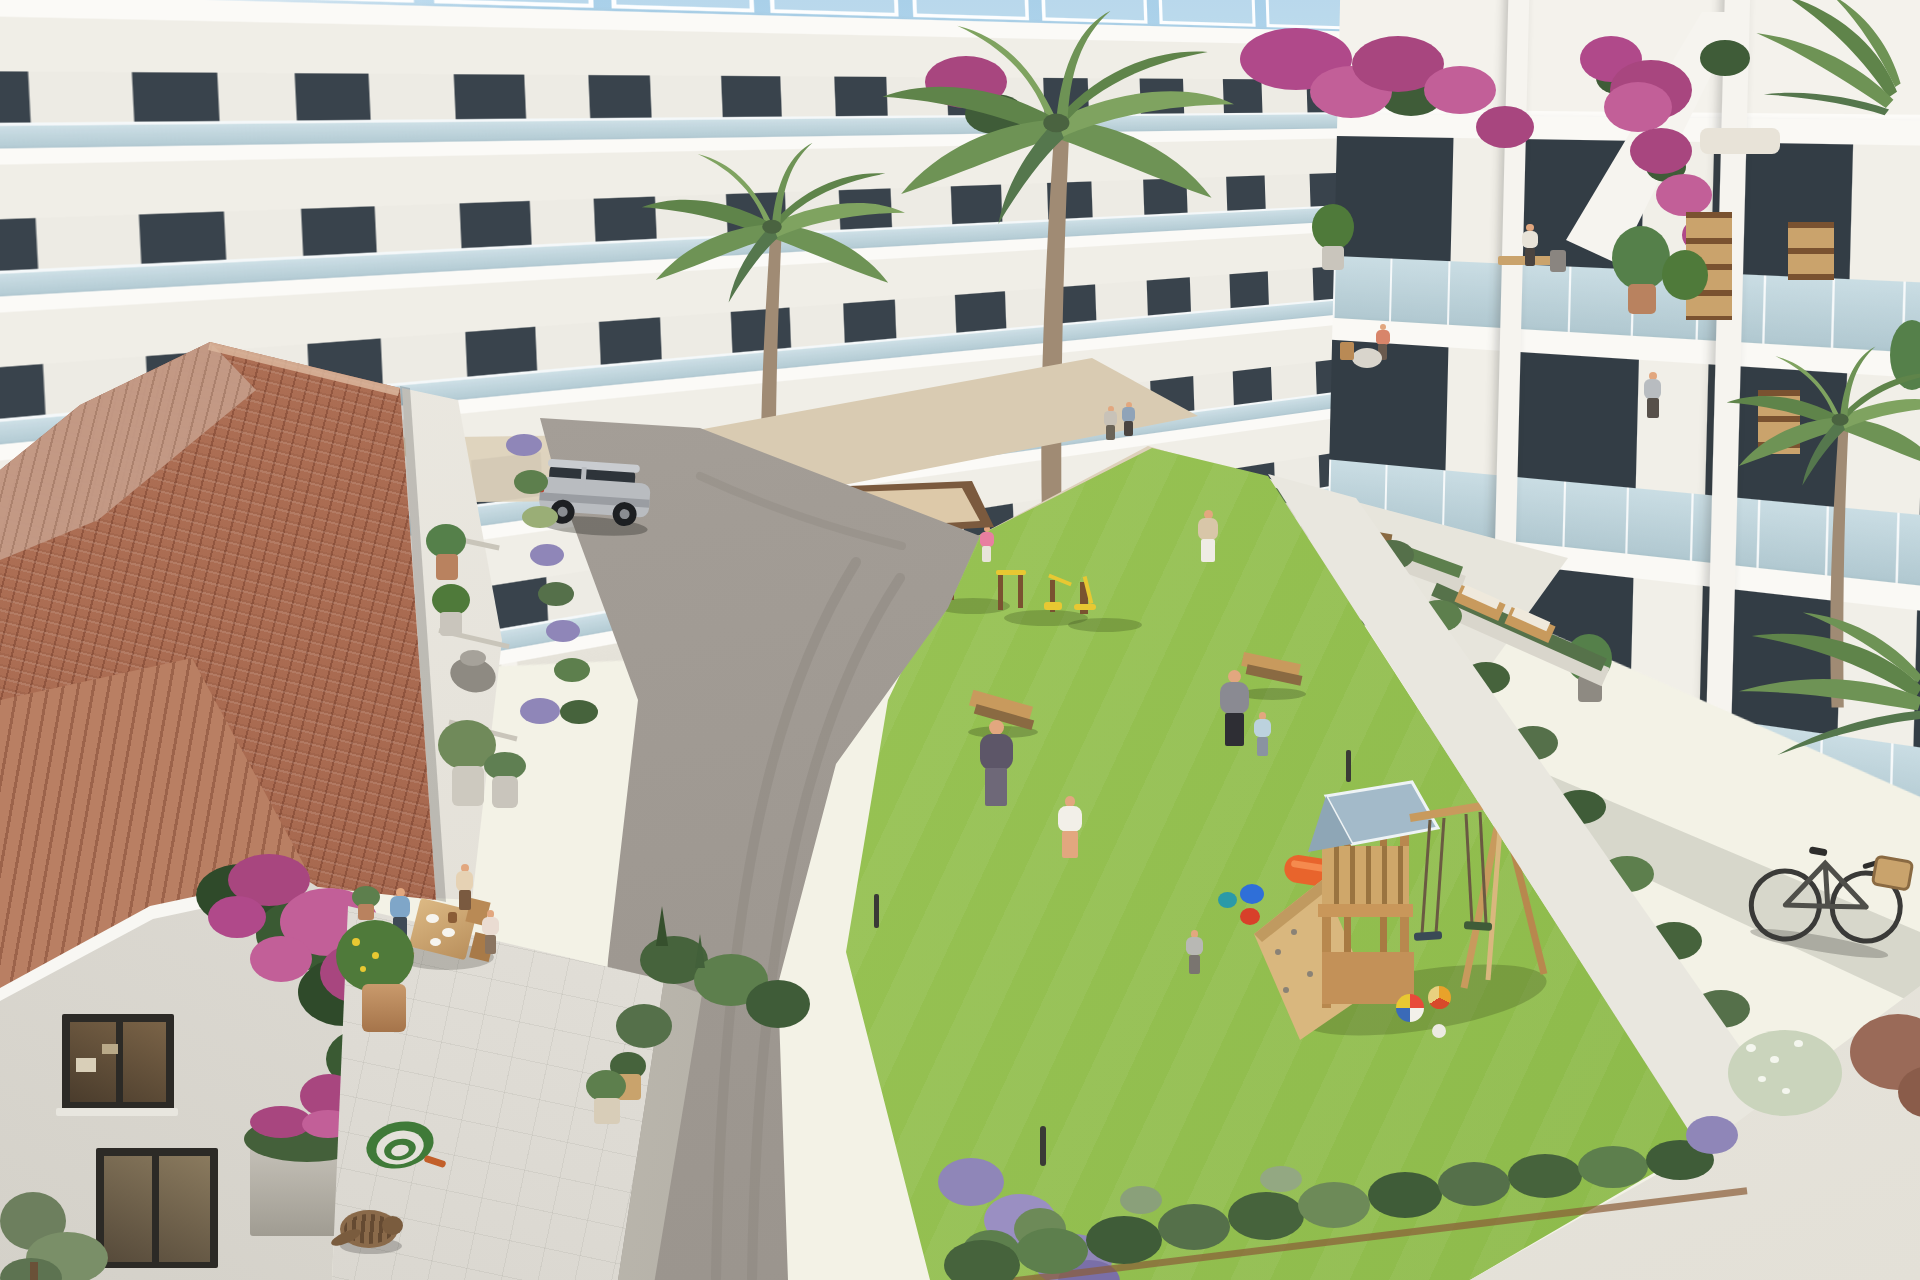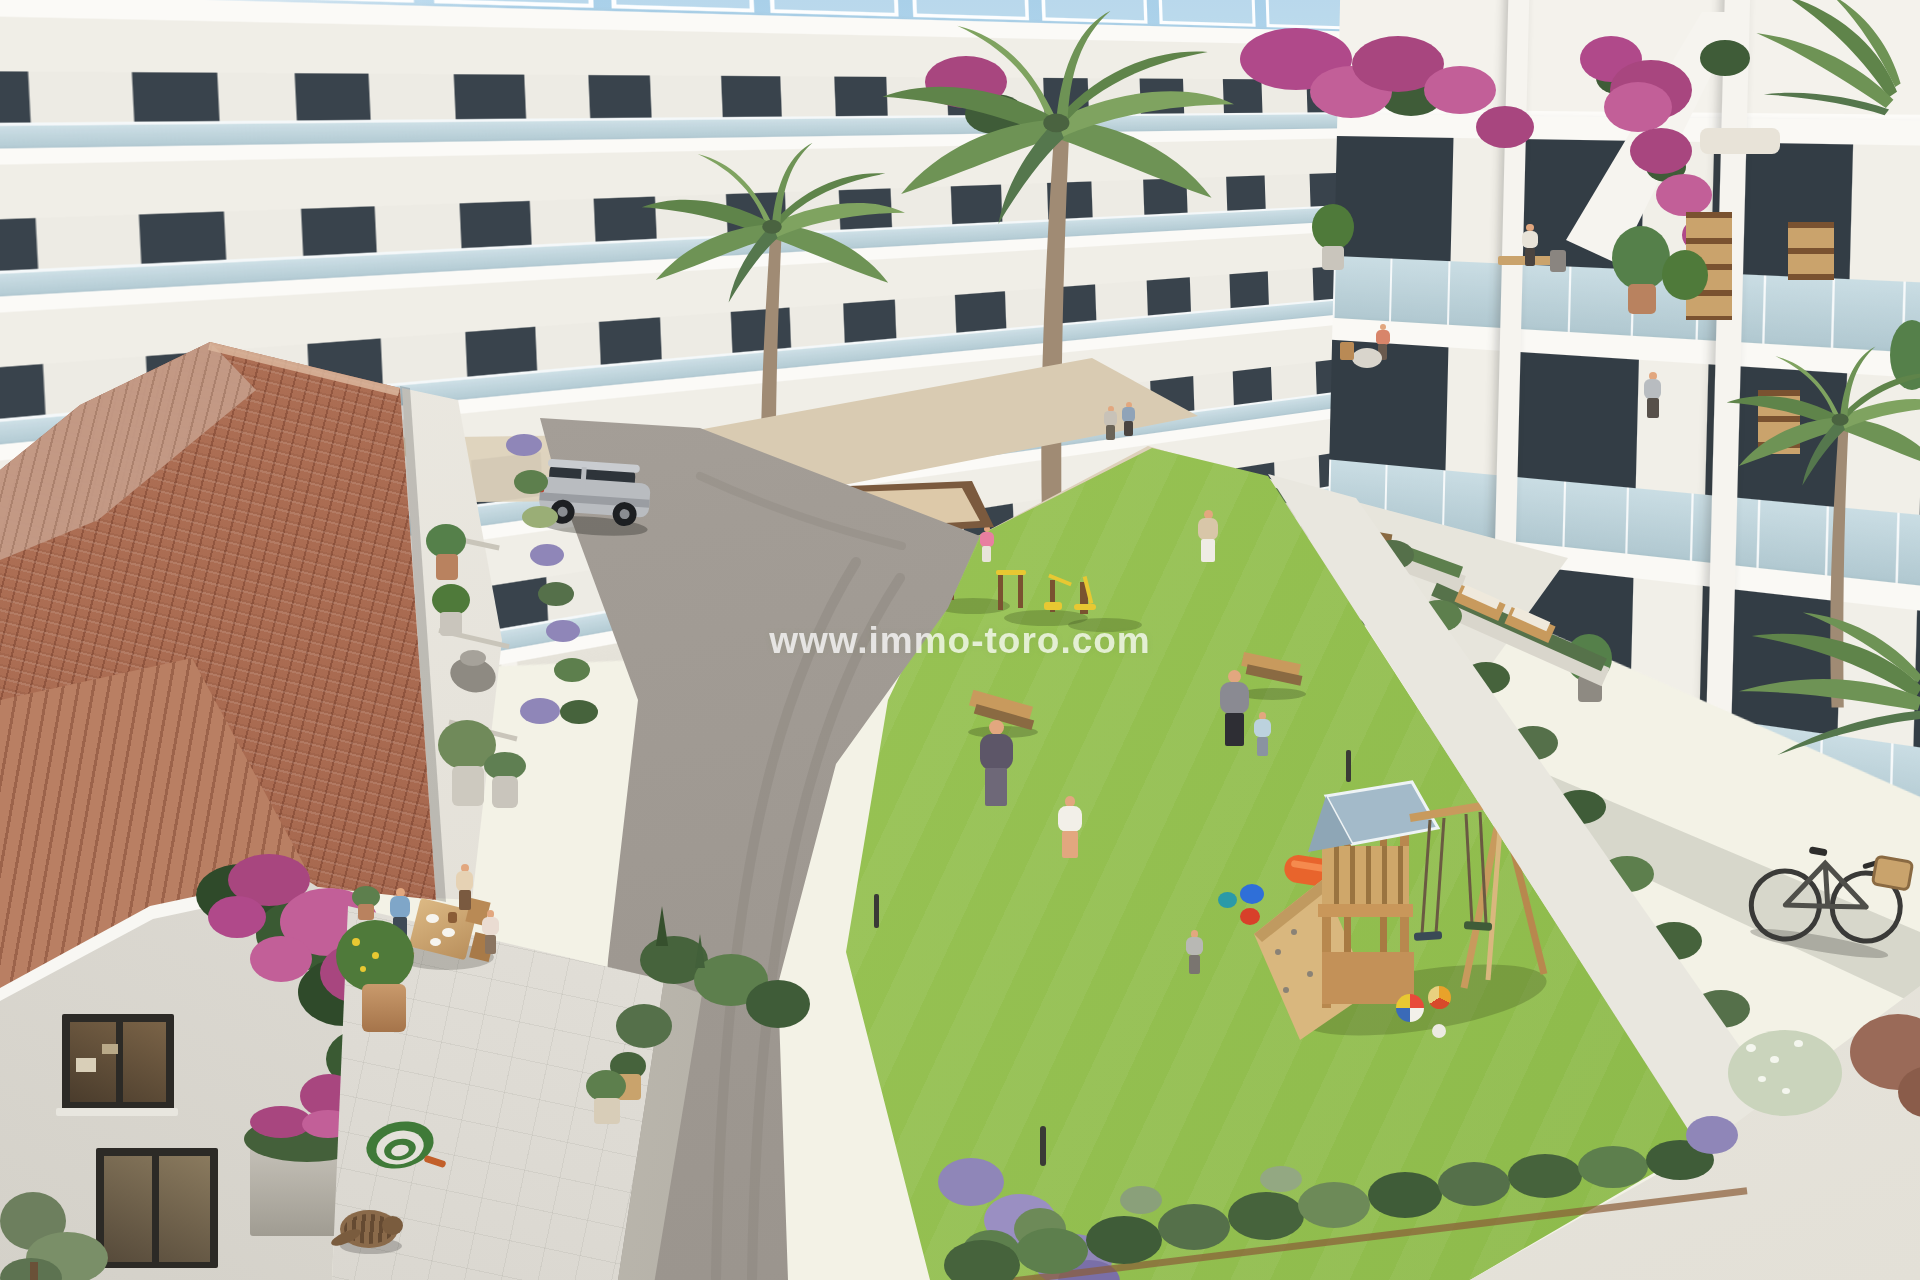--- a/index.html
+++ b/index.html
@@ -188,21 +188,20 @@
   <svg id="bicycle" class="abs" viewBox="0 0 168 148">
     <ellipse cx="86" cy="136" rx="70" ry="8" fill="rgba(40,40,35,.25)"></ellipse>
     <circle cx="46" cy="104" r="34" stroke="#3a3a38" stroke-width="5" fill="none"></circle>
     <circle cx="126" cy="92" r="34" stroke="#3a3a38" stroke-width="5" fill="none"></circle>
     <path d="M46,104 L78,56 L126,92 M46,104 L88,98 L126,92 M88,98 L78,56" stroke="#4f4f4a" stroke-width="5" fill="none" stroke-linecap="round"></path>
     <rect x="60" y="42" width="18" height="7" rx="3" fill="#2e2e2c"></rect>
     <path d="M118,52 L134,44" stroke="#2e2e2c" stroke-width="5" stroke-linecap="round"></path>
     <rect x="128" y="40" width="36" height="28" rx="5" fill="#c9a36c" stroke="#8a6a42" stroke-width="3"></rect>
   </svg>
 
-  <div id="watermark">www.immo-toro.com</div>
 
   <svg width="0" height="0" style="position:absolute" aria-hidden="true">
     <defs>
       <g id="crown">
         <path d="M105,60 C140,62 170,78 188,102 C158,92 128,78 105,70 Z" fill="#6e9355"></path>
         <path d="M105,60 C138,44 176,40 200,52 C168,52 134,58 107,70 Z" fill="#7fa360"></path>
         <path d="M105,60 C128,34 158,22 186,24 C152,30 124,44 108,64 Z" fill="#5f844a"></path>
         <path d="M105,60 C108,30 118,10 134,2 C118,16 112,36 111,62 Z" fill="#6e9355"></path>
         <path d="M105,60 C92,32 76,16 52,10 C78,22 94,40 101,62 Z" fill="#7fa360"></path>
         <path d="M105,60 C74,42 38,38 12,48 C44,50 78,58 103,70 Z" fill="#5f844a"></path>

